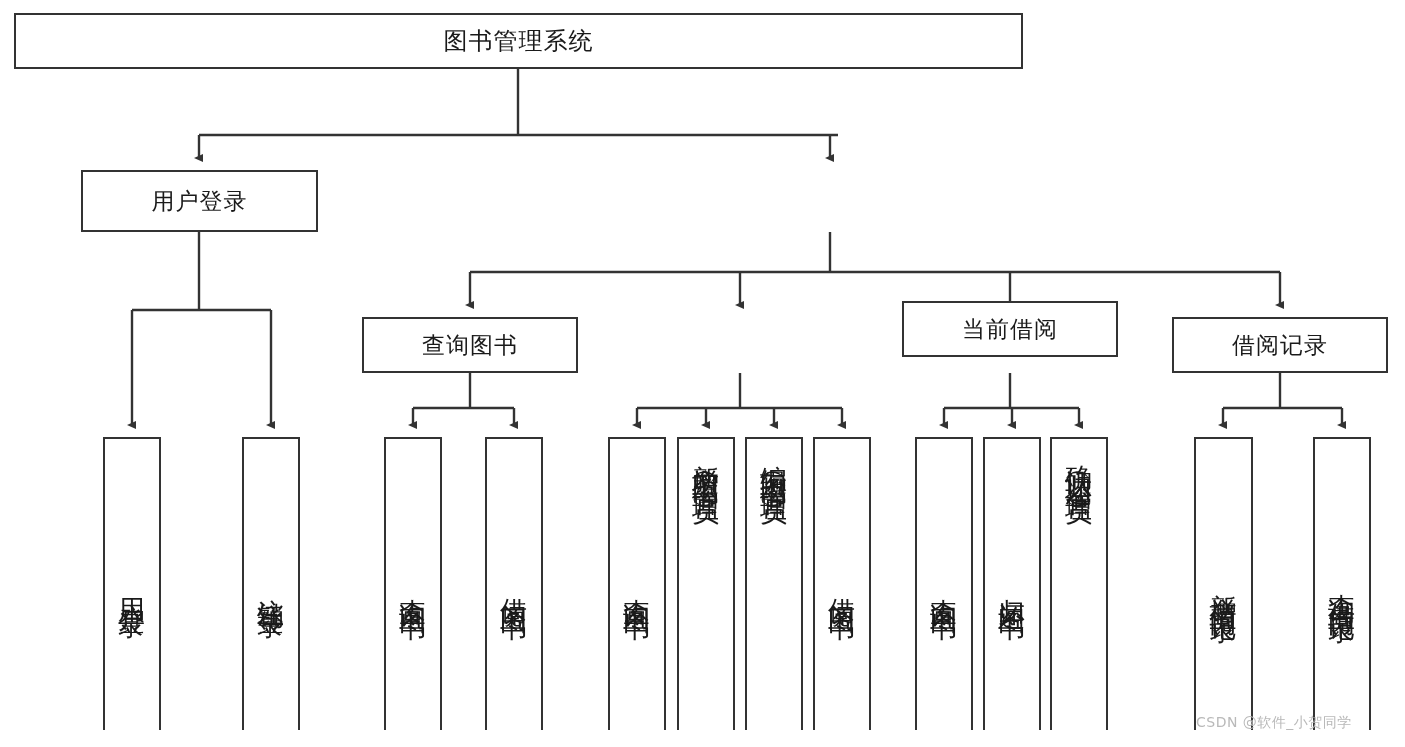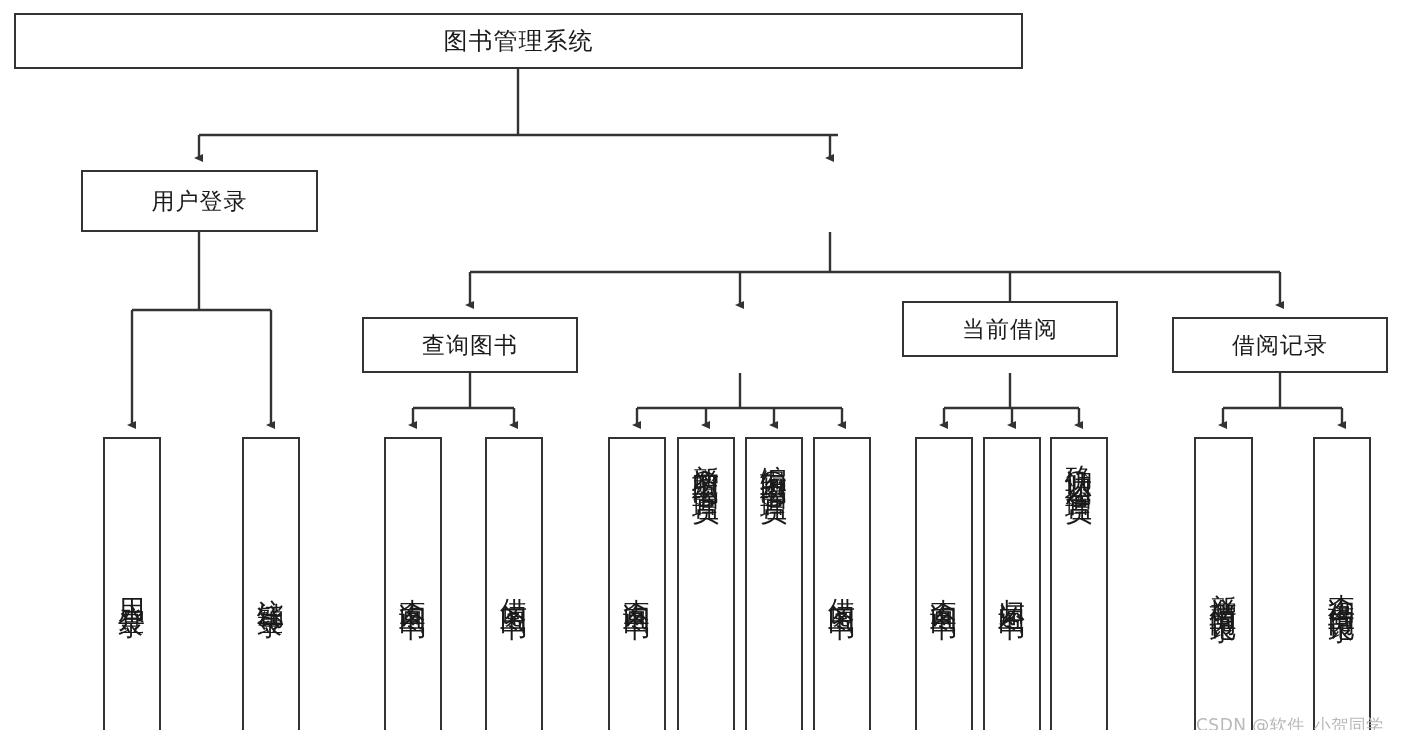--- a/index.html
+++ b/index.html
@@ -61,21 +61,21 @@
     text-orientation: upright;
     font-size: 27px;
     line-height: 1.0;
     letter-spacing: 5px;
     white-space: nowrap;
   }
   #watermark {
     position: absolute;
     left: 1196px;
     top: 714px;
-    font-size: 17px;
+    font-size: 14px;
     color: #b9b9b9;
     letter-spacing: 0.5px;
     z-index: 5;
     white-space: nowrap;
   }
 </style>
 </head>
 <body>
 
 <div id="canvas">

